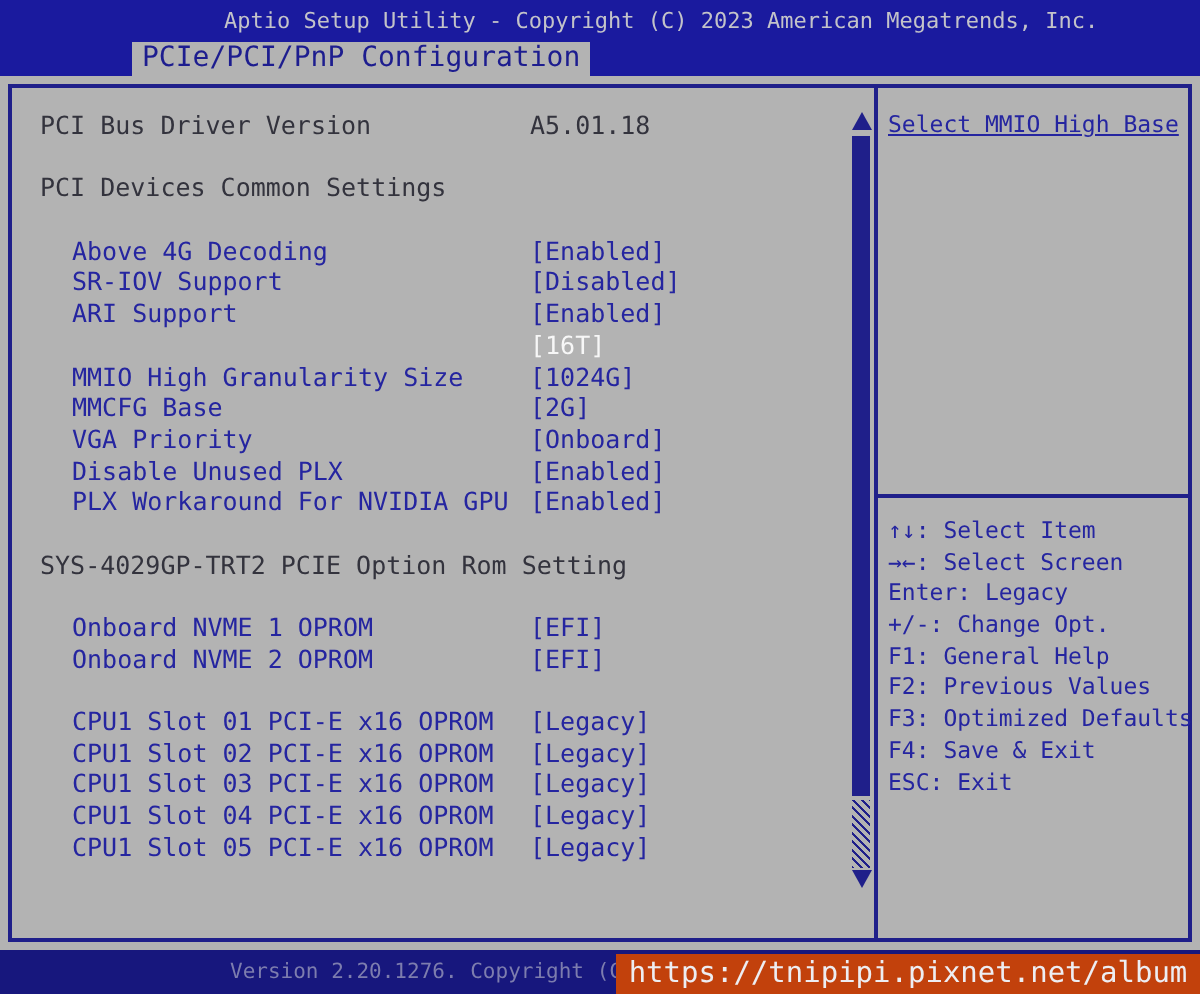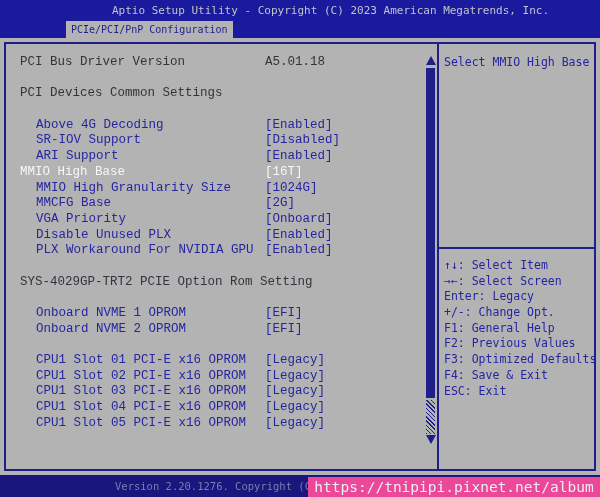--- a/index.html
+++ b/index.html
@@ -18,33 +18,33 @@
     position:absolute; left:112px; top:4px;
     font-size:11px; color:#c3c3c9; white-space:nowrap;
   }
   .tabbar {
     position:absolute; left:0; top:20px; width:600px; height:18px;
     background:#1a1a9e;
   }
   .tab {
     position:absolute; left:66px; top:1px; height:17px;
     background:#b3b3b3; color:#1d1d8f;
-    font-size:10px; line-height:17px; padding:0 5px; white-space:nowrap;
+    font-size:14px; line-height:17px; padding:0 5px; white-space:nowrap;
   }
   
   .main {
     position:absolute; left:0; top:38px; width:600px; height:437px;
     background:#b3b3b3;
   }
   .frame {
     position:absolute; left:4px; top:4px; right:4px; bottom:4px;
     border:2px solid #1f1f8a;
     display:flex;
   }
-  .list { flex:1 1 auto; padding-top:11px; position:relative; overflow:hidden;font-family:Liberation Mono, monospace; }
+  .list { flex:1 1 auto; padding-top:11px; position:relative; overflow:hidden; }
   .row { height:15.7px; line-height:15.7px; position:relative; padding-left:14px;
          font-size:12.5px; white-space:nowrap; }
   .row .val { position:absolute; left:259px; top:0; }
   .row.item    { color:#2525a0;padding-left:30px; }
   .row.selected{ color:#f7f7f7; }
   .row.info, .row.section { color:#33333d; }
   
   .scrollbar { flex:0 0 12px; position:relative; }
   .sb-up, .sb-down {
     position:absolute; left:1px; width:0; height:0;
@@ -58,38 +58,38 @@
   }
   .sb-track {
     position:absolute; left:1px; top:356px; width:9px; height:34px;
     background:repeating-linear-gradient(45deg,#1f1f8a 0 1px,#b3b3b3 1px 3px);
   }
   .vdivider { flex:0 0 2px; background:#1f1f8a; }
   
   .help { flex:0 0 155px; position:relative; }
   .help-title {
     position:absolute; left:5px; top:11px;
-    font-size:11.5px; line-height:15px; color:#2525a0; white-space:nowrap;
+    font-size:11.5px; line-height:15px; color:#2525a0; white-space:nowrap;text-decoration:underline;
   }
   .hdivider { position:absolute; left:0; right:0; top:203px; height:2px; background:#1f1f8a; }
   .keys { position:absolute; left:5px; top:214px; right:0; }
   .key-row { height:15.7px; line-height:15.7px; font-size:11.5px;
              color:#2525a0; white-space:nowrap; }
   
   .footer {
     position:absolute; left:0; top:475px; width:600px; height:22px;
     background:#17177d;
   }
   .footer .version {
     position:absolute; left:115px; top:5px;
     font-size:10.5px; color:#7d7dae; white-space:nowrap;
   }
   .watermark {
     position:absolute; left:308px; top:2px; width:292px; height:20px;
-    background:#ec4899; color:#ededf2;
+    background:#c2410c; color:#ededf2;
     font-size:14.5px; line-height:20px; text-align:center; white-space:nowrap;
   }
 </style>
 </head>
 <body>
 
 <div class="titlebar">
   <div class="title">Aptio Setup Utility - Copyright (C) 2023 American Megatrends, Inc.</div>
 </div>
 
@@ -101,21 +101,21 @@
   <div class="frame">
 
     <div class="list" id="menu-list">
         <div class="row info"><span class="lbl">PCI Bus Driver Version</span><span class="val">A5.01.18</span></div>
         <div class="row blank"></div>
         <div class="row section"><span class="lbl">PCI Devices Common Settings</span></div>
         <div class="row blank"></div>
         <div class="row item"><span class="lbl">Above 4G Decoding</span><span class="val">[Enabled]</span></div>
         <div class="row item"><span class="lbl">SR-IOV Support</span><span class="val">[Disabled]</span></div>
         <div class="row item"><span class="lbl">ARI Support</span><span class="val">[Enabled]</span></div>
-        <div class="row selected"><span class="lbl">MMIO High Base</span><span class="val">[16T]</span></div>
+        <div class="row selected"><span class="val">[16T]</span></div>
         <div class="row item"><span class="lbl">MMIO High Granularity Size</span><span class="val">[1024G]</span></div>
         <div class="row item"><span class="lbl">MMCFG Base</span><span class="val">[2G]</span></div>
         <div class="row item"><span class="lbl">VGA Priority</span><span class="val">[Onboard]</span></div>
         <div class="row item"><span class="lbl">Disable Unused PLX</span><span class="val">[Enabled]</span></div>
         <div class="row item"><span class="lbl">PLX Workaround For NVIDIA GPU</span><span class="val">[Enabled]</span></div>
         <div class="row blank"></div>
         <div class="row section"><span class="lbl">SYS-4029GP-TRT2 PCIE Option Rom Setting</span></div>
         <div class="row blank"></div>
         <div class="row item"><span class="lbl">Onboard NVME 1 OPROM</span><span class="val">[EFI]</span></div>
         <div class="row item"><span class="lbl">Onboard NVME 2 OPROM</span><span class="val">[EFI]</span></div>

